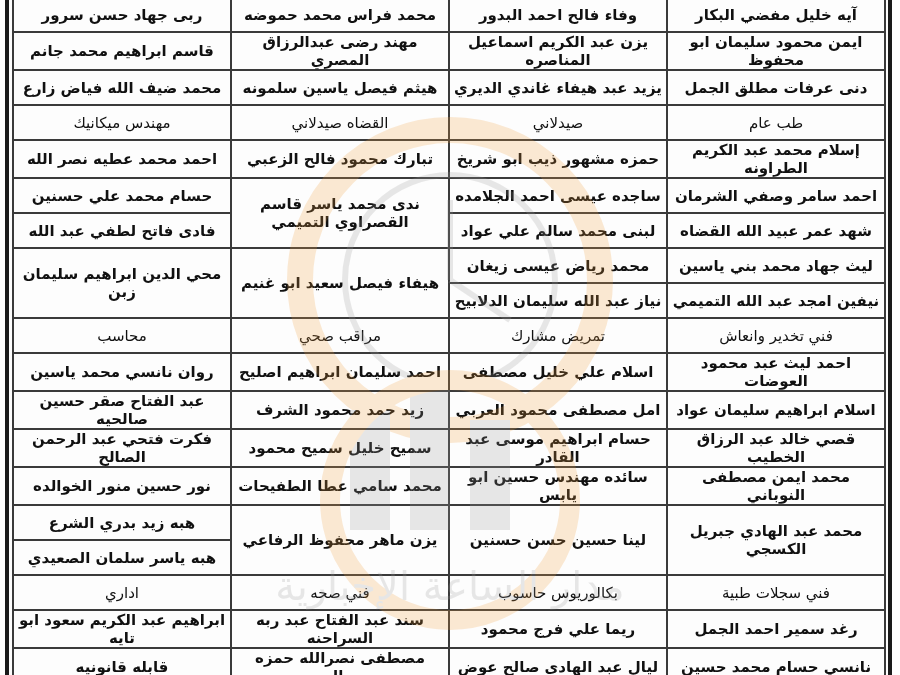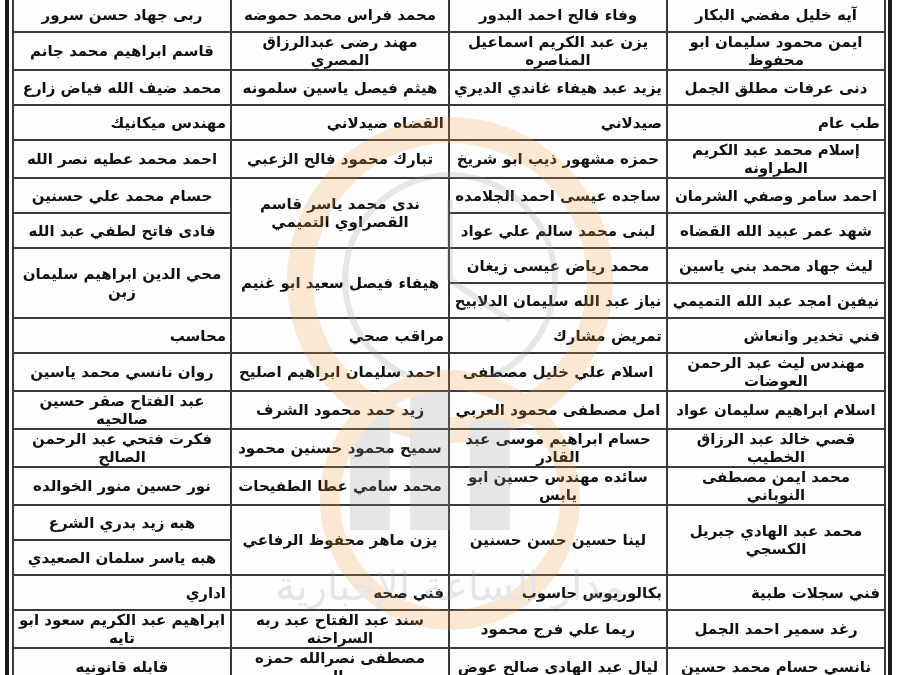--- a/index.html
+++ b/index.html
@@ -13,21 +13,21 @@
   .watermark { position: absolute; left: 230px; top: 80px; width: 440px; height: 560px; pointer-events: none; opacity: 0.22; }
   table.roster {
     position: absolute; left: 12px; top: -4px; width: 874px;
     border-collapse: collapse; direction: rtl; table-layout: fixed;
   }
   table.roster td {
     border: 2px solid #3a3a3a; text-align: center; vertical-align: middle;
     font-size: 15px; font-weight: bold; color: #111; padding: 0 4px;
     height: 33px; line-height: 18px; background: transparent;
   }
-  table.roster td.head { font-weight: bold; text-align: right; }
+  table.roster td.head { font-weight: normal; }
 </style>
 </head>
 <body>
 
 <div class="page">
   <div class="edge-left"></div>
   <div class="edge-right"></div>
 
   <table class="roster">
     <tbody>
@@ -82,35 +82,35 @@
         <td>نيفين امجد عبد الله التميمي</td>
         <td>نياز عبد الله سليمان الدلابيح</td>
       </tr>
       <tr>
         <td class="head">فني تخدير وانعاش</td>
         <td class="head">تمريض مشارك</td>
         <td class="head">مراقب صحي</td>
         <td class="head">محاسب</td>
       </tr>
       <tr>
-        <td>مهندس ليث عبد الرحمن العوضات</td>
+        <td>احمد ليث عبد محمود العوضات</td>
         <td>اسلام علي خليل مصطفى</td>
         <td>احمد سليمان ابراهيم اصليح</td>
         <td>روان نانسي محمد ياسين</td>
       </tr>
       <tr>
         <td>اسلام ابراهيم سليمان عواد</td>
         <td>امل مصطفى محمود العربي</td>
         <td>زيد حمد محمود الشرف</td>
         <td>عبد الفتاح صقر حسين صالحيه</td>
       </tr>
       <tr>
         <td>قصي خالد عبد الرزاق الخطيب</td>
         <td>حسام ابراهيم موسى عبد القادر</td>
-        <td>سميح محمود حسنين محمود</td>
+        <td>سميح خليل سميح محمود</td>
         <td>فكرت فتحي عبد الرحمن الصالح</td>
       </tr>
       <tr>
         <td>محمد ايمن مصطفى النوباني</td>
         <td>سائده مهندس حسين ابو يابس</td>
         <td>محمد سامي عطا الطفيحات</td>
         <td>نور حسين منور الخوالده</td>
       </tr>
       <tr>
         <td rowspan="2">محمد عبد الهادي جبريل الكسجي</td>

